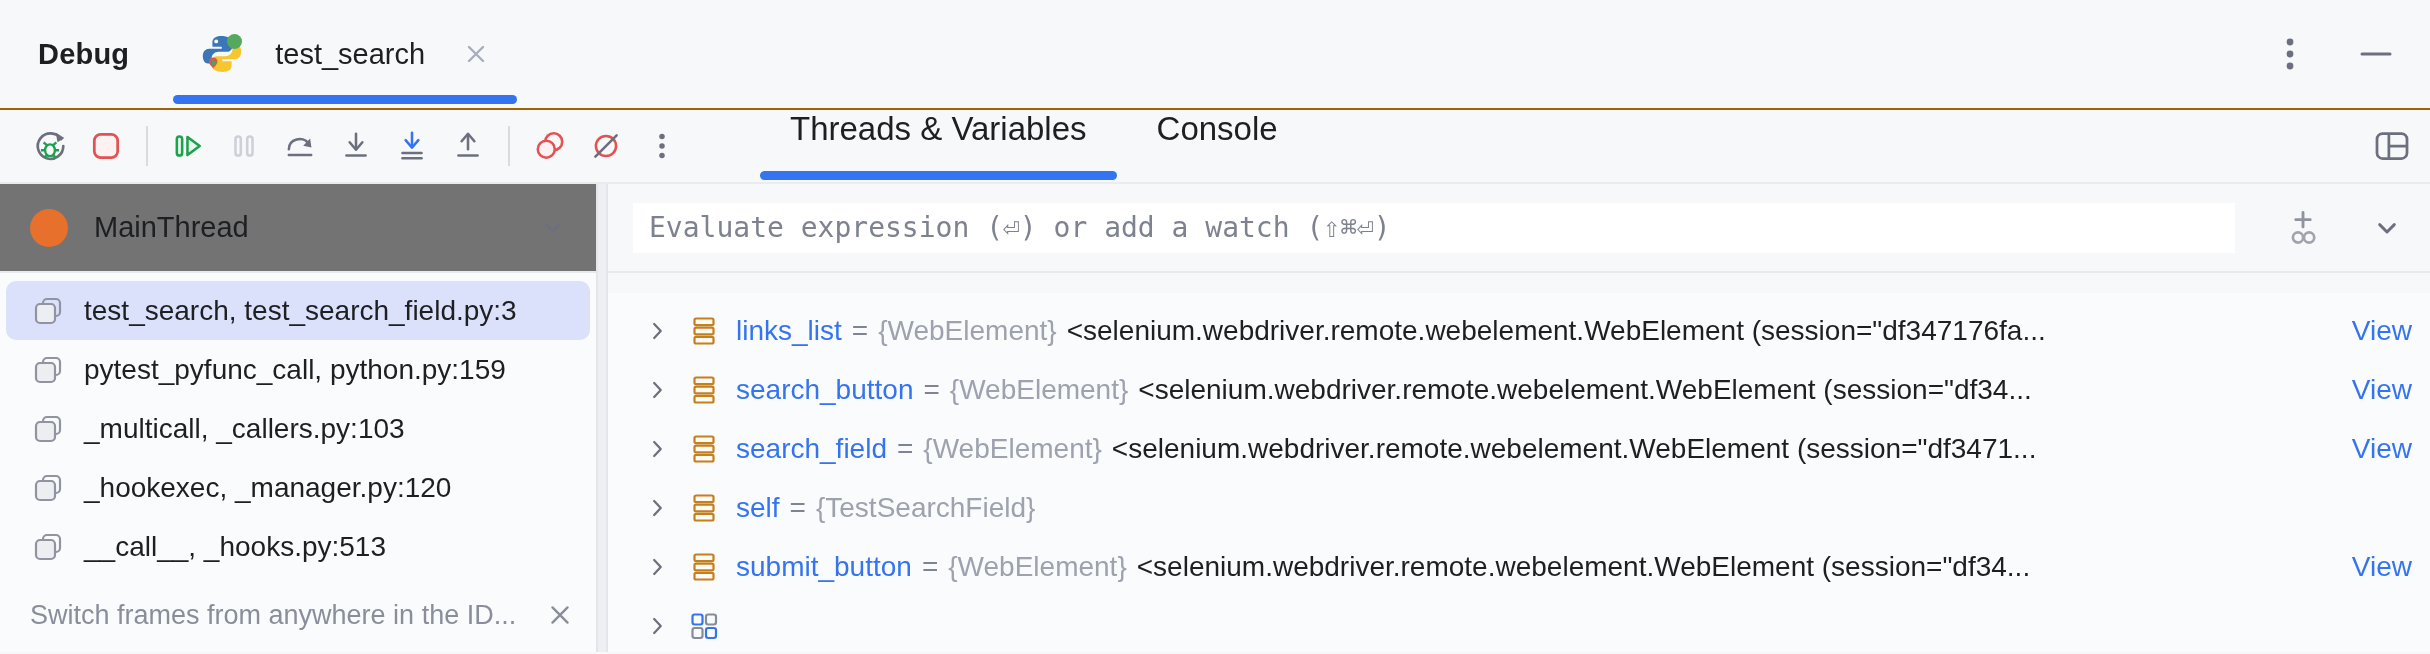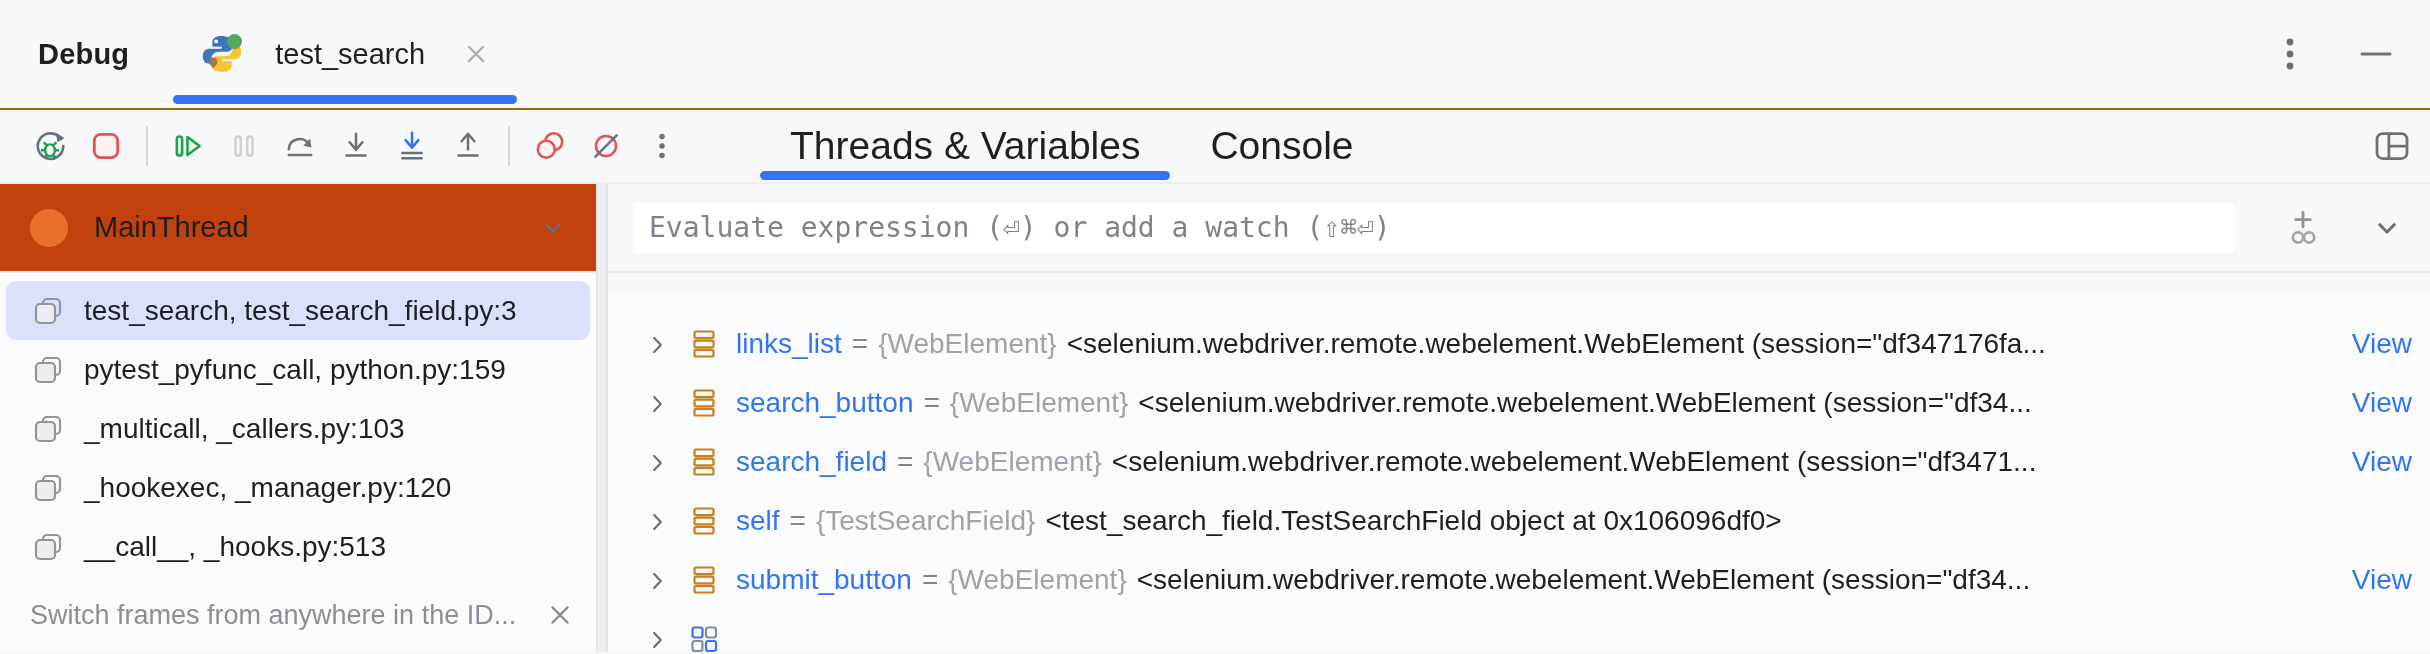--- a/index.html
+++ b/index.html
@@ -20,31 +20,31 @@
   .run-tab .tab-label { font-size:29px; }
   .tab-underline { position:absolute; left:-18px; right:-18px; bottom:4px; height:9px; border-radius:5px; background:#3574F0; }
   .tab-close { margin-left:6px; }
   .header-actions { margin-left:auto; margin-right:36px; display:flex; align-items:center; gap:52px; }
 
   
   .toolbar { height:74px; border-bottom:2px solid #EBECF0; display:flex; align-items:center; padding-left:22px; }
   .tbtn { width:46px; height:46px; border-radius:8px; display:flex; align-items:center; justify-content:center; margin:0 5px; cursor:pointer; }
   .tsep { width:2px; height:40px; background:#D9DBE0; margin:0 12px; }
   .view-tabs { display:flex; align-items:center; margin-left:100px; gap:70px; height:100%; }
-  .view-tab { position:relative; height:100%; display:flex; align-items:center; font-size:39px; cursor:pointer; }
+  .view-tab { position:relative; height:100%; display:flex; font-size:33px; cursor:pointer; }
   .view-tab.active .vt-underline { position:absolute; left:-30px; right:-30px; bottom:2px; height:9px; border-radius:5px; background:#3574F0; }
   .toolbar-right { margin-left:auto; margin-right:18px; }
 
   
   .lower { display:flex; height:468px; }
   .left-col { width:596px; display:flex; flex-direction:column; }
   .splitter { width:12px; background:#EDEFF3; border-left:2px solid #E4E6EB; border-right:2px solid #E4E6EB; cursor:col-resize; }
   .right-col { flex:1; display:flex; flex-direction:column; min-width:0;gap:20px; }
 
-  .thread-select { height:89px; background:#c2410c; border-bottom:2px solid #E7E9ED; display:flex; align-items:center; padding:0 26px 0 30px; cursor:pointer; }
+  .thread-select { height:89px; background:#737373; border-bottom:2px solid #E7E9ED; display:flex; align-items:center; padding:0 26px 0 30px; cursor:pointer; }
   .thread-dot { width:38px; height:38px; border-radius:50%; background:#E6702C; margin-right:26px; flex:none; }
   .thread-label { font-size:29px; }
   .thread-select .chev { margin-left:auto; }
 
   .eval-row { height:89px; background:#F7F8FA; border-bottom:2px solid #E7E9ED; display:flex; align-items:center; }
   .eval-input { margin-left:25px; width:1602px; height:50px; background:#FFFFFF; border:none; outline:none;
     font-family:"DejaVu Sans Mono","DejaVu Sans",monospace; font-size:28px; color:#1E1F22; padding:0 16px; }
   .eval-input::placeholder { color:#7E828F; opacity:1; }
   .eval-actions { display:flex; align-items:center; gap:46px; margin-left:48px; }
   .icon-btn { cursor:pointer; }
@@ -52,21 +52,21 @@
   
   .frames-panel { flex:1; background:#FAFBFC; display:flex; flex-direction:column; overflow:hidden; }
   .frames-list { flex:1; padding-top:8px; }
   .frame-row { height:59px; display:flex; align-items:center; gap:20px; padding-left:26px; margin:0 6px; border-radius:10px; white-space:nowrap; overflow:hidden; cursor:pointer; font-size:28px; }
   .frame-row.selected { background:#DBE1FB; }
   .frames-footer { height:64px; display:flex; align-items:center; padding:0 22px 10px 30px; color:#8A8E9B; font-size:27px; }
   .frames-footer .ftext { flex:1; white-space:nowrap; overflow:hidden; }
 
   
   .vars-panel { flex:1; background:#FAFBFC; padding-top:8px; overflow:hidden; }
-  .var-row { height:59px; display:flex; align-items:flex-end; padding-left:34px; white-space:nowrap; overflow:hidden; font-size:28px; cursor:default; }
+  .var-row { height:59px; display:flex; align-items:center; padding-left:34px; white-space:nowrap; overflow:hidden; font-size:28px; cursor:default; }
   .var-row .chev-r { flex:none; margin-right:16px; cursor:pointer; }
   .var-row .vicon { flex:none; margin-right:16px; }
   .var-name { color:#3574F0; margin-right:10px; }
   .var-eq { color:#7F8493; margin-right:10px; }
   .var-type { color:#9DA2AE; margin-right:10px; }
   .var-value { color:#1E1F22; overflow:hidden; flex:0 1 auto; }
   .view-link { color:#3574F0; margin-left:14px; margin-right:18px; flex:none; cursor:pointer; }
   .spacer { flex:1 1 0; min-width:0; }
 </style>
 </head>
@@ -389,21 +389,20 @@
         <g fill="#FEFBF4" stroke="#C57F1E" stroke-width="2.2">
           <rect x="6.5" y="3.5" width="19" height="6.6" rx="1.6"></rect>
           <rect x="6.5" y="12.7" width="19" height="6.6" rx="1.6"></rect>
           <rect x="6.5" y="21.9" width="19" height="6.6" rx="1.6"></rect>
         </g>
       </svg>
     </span>
     <span class="var-name">self</span>
     <span class="var-eq">=</span>
     <span class="var-type">{TestSearchField}</span>
-    <span class="var-value">&lt;test_search_field.TestSearchField object at 0x106096df0&gt;</span>
     <span class="spacer"></span>
 
   </div>
 
   <div class="var-row">
     <span class="chev-r">
       <svg width="30" height="30" viewBox="0 0 32 32">
               <path d="M13 8.5 L20 16 L13 23.5" fill="none" stroke="#6C707E" stroke-width="2.4" stroke-linecap="round" stroke-linejoin="round"></path>
             </svg>
     </span>

